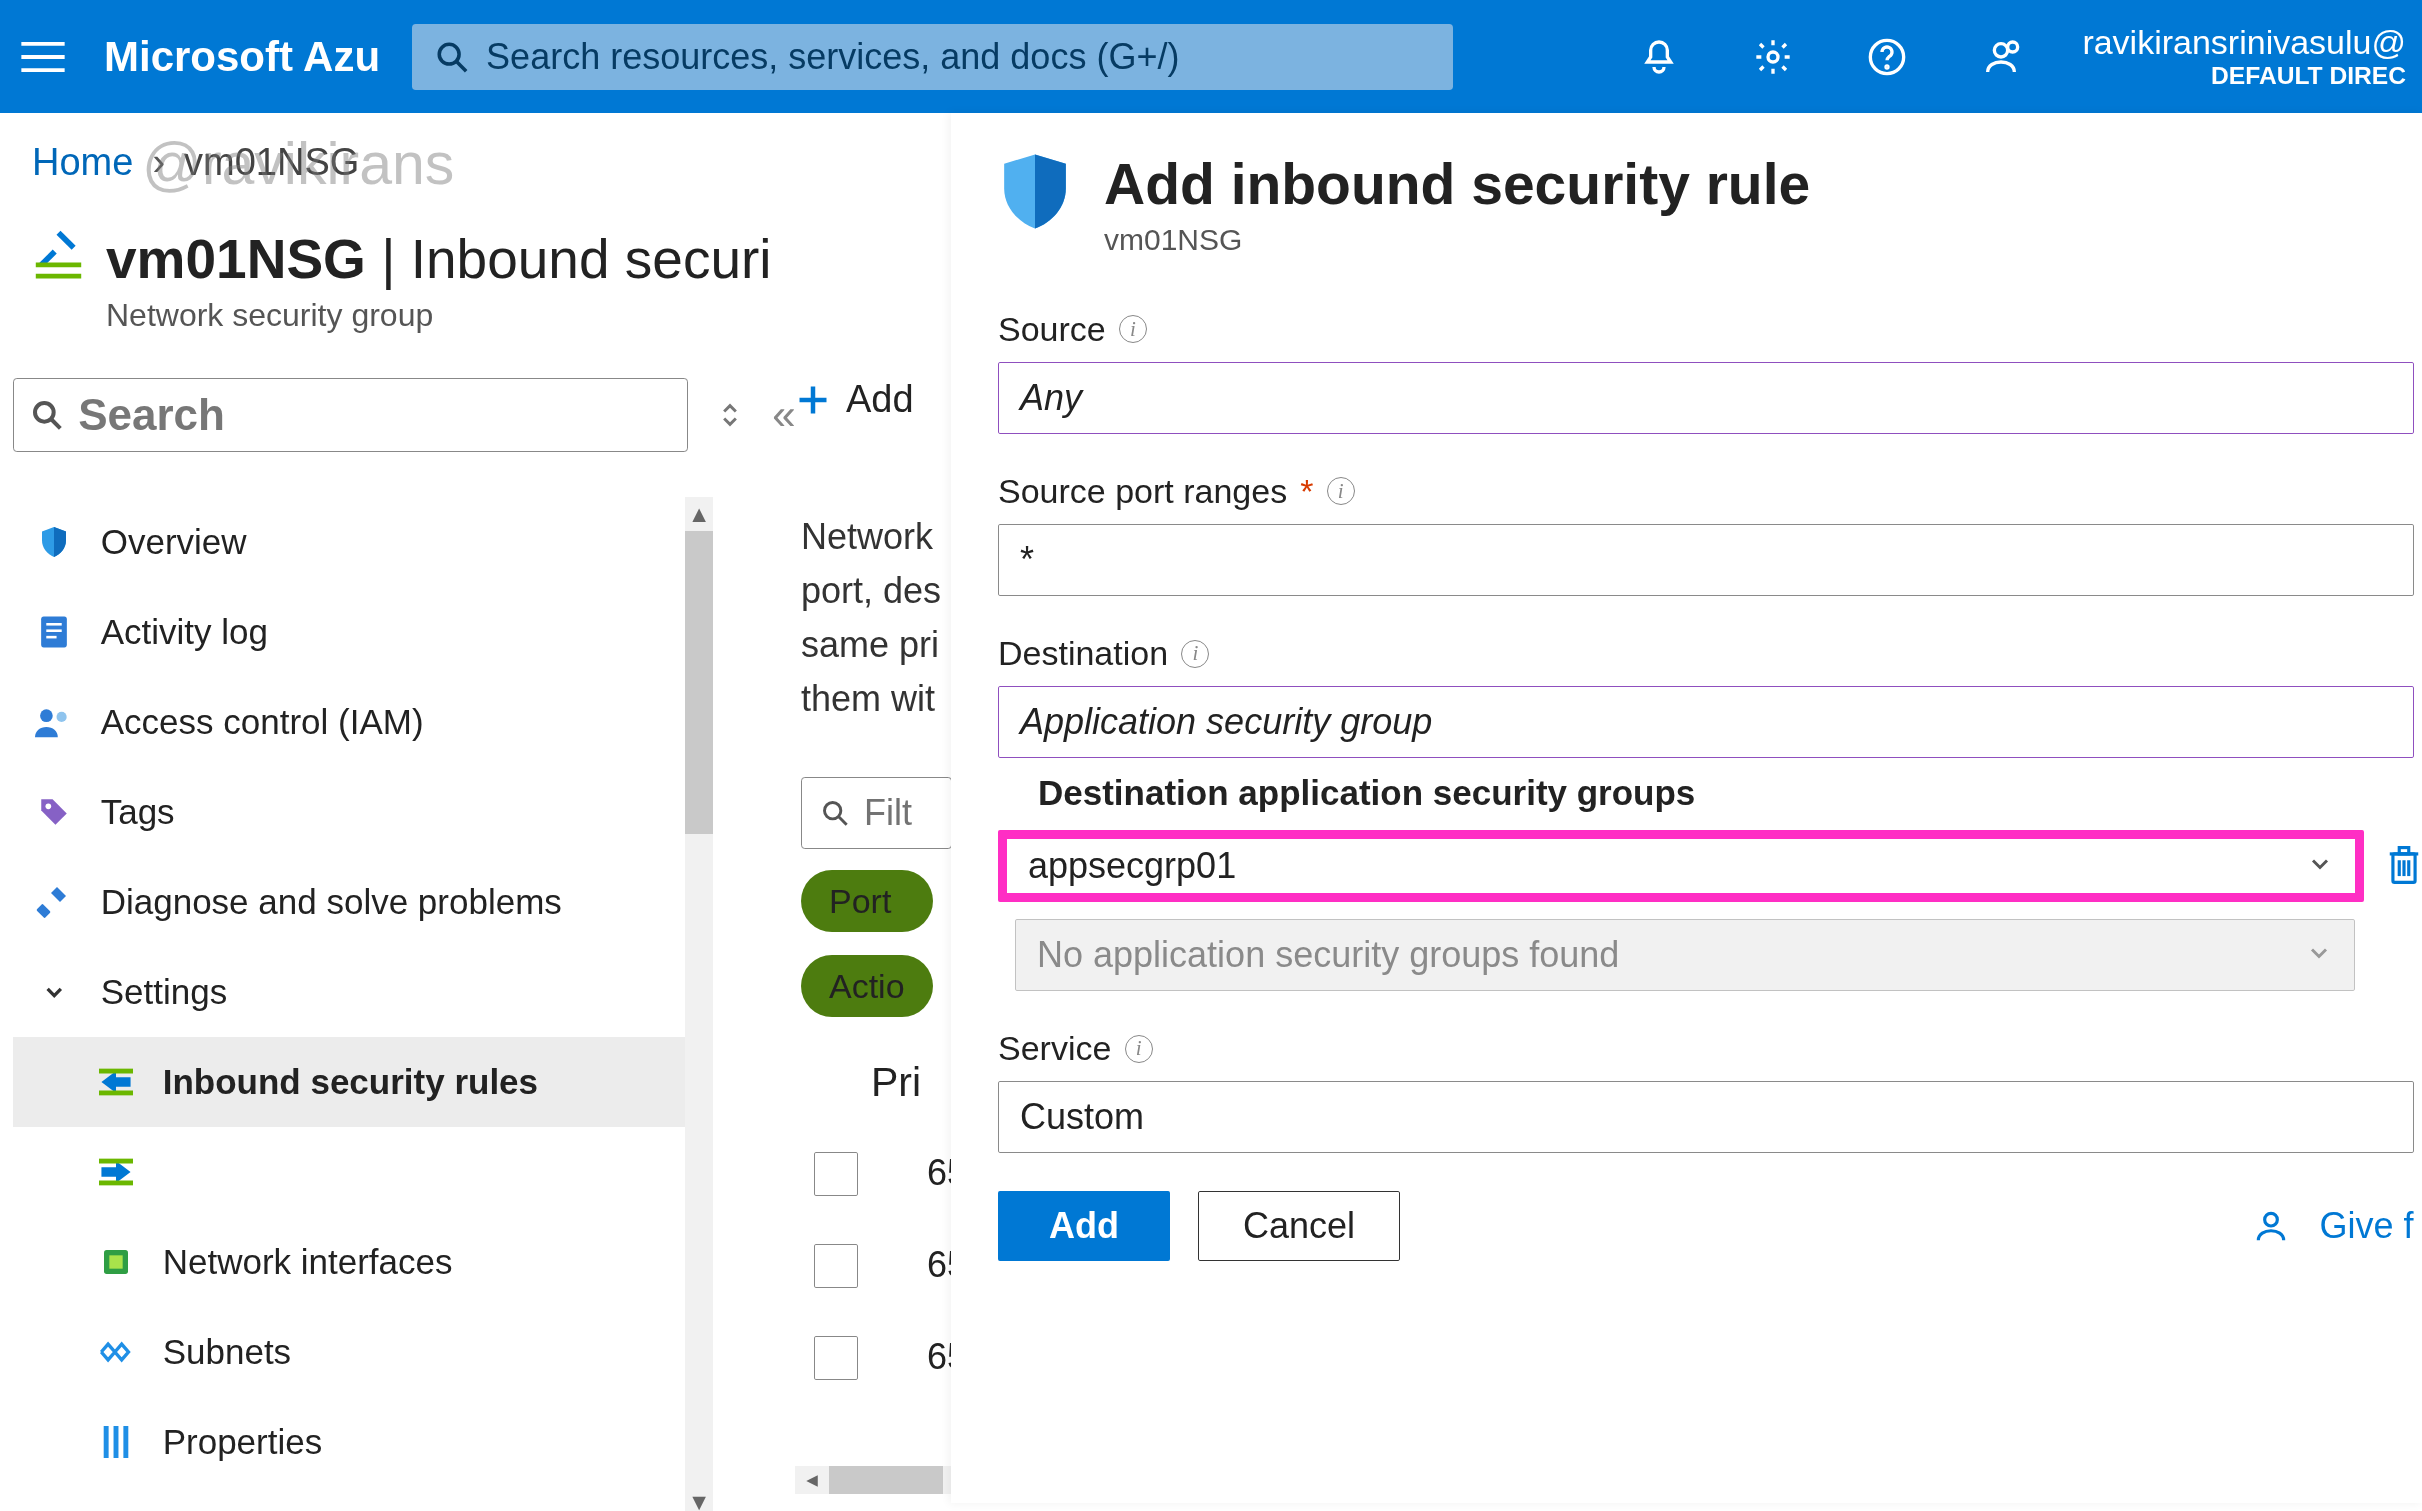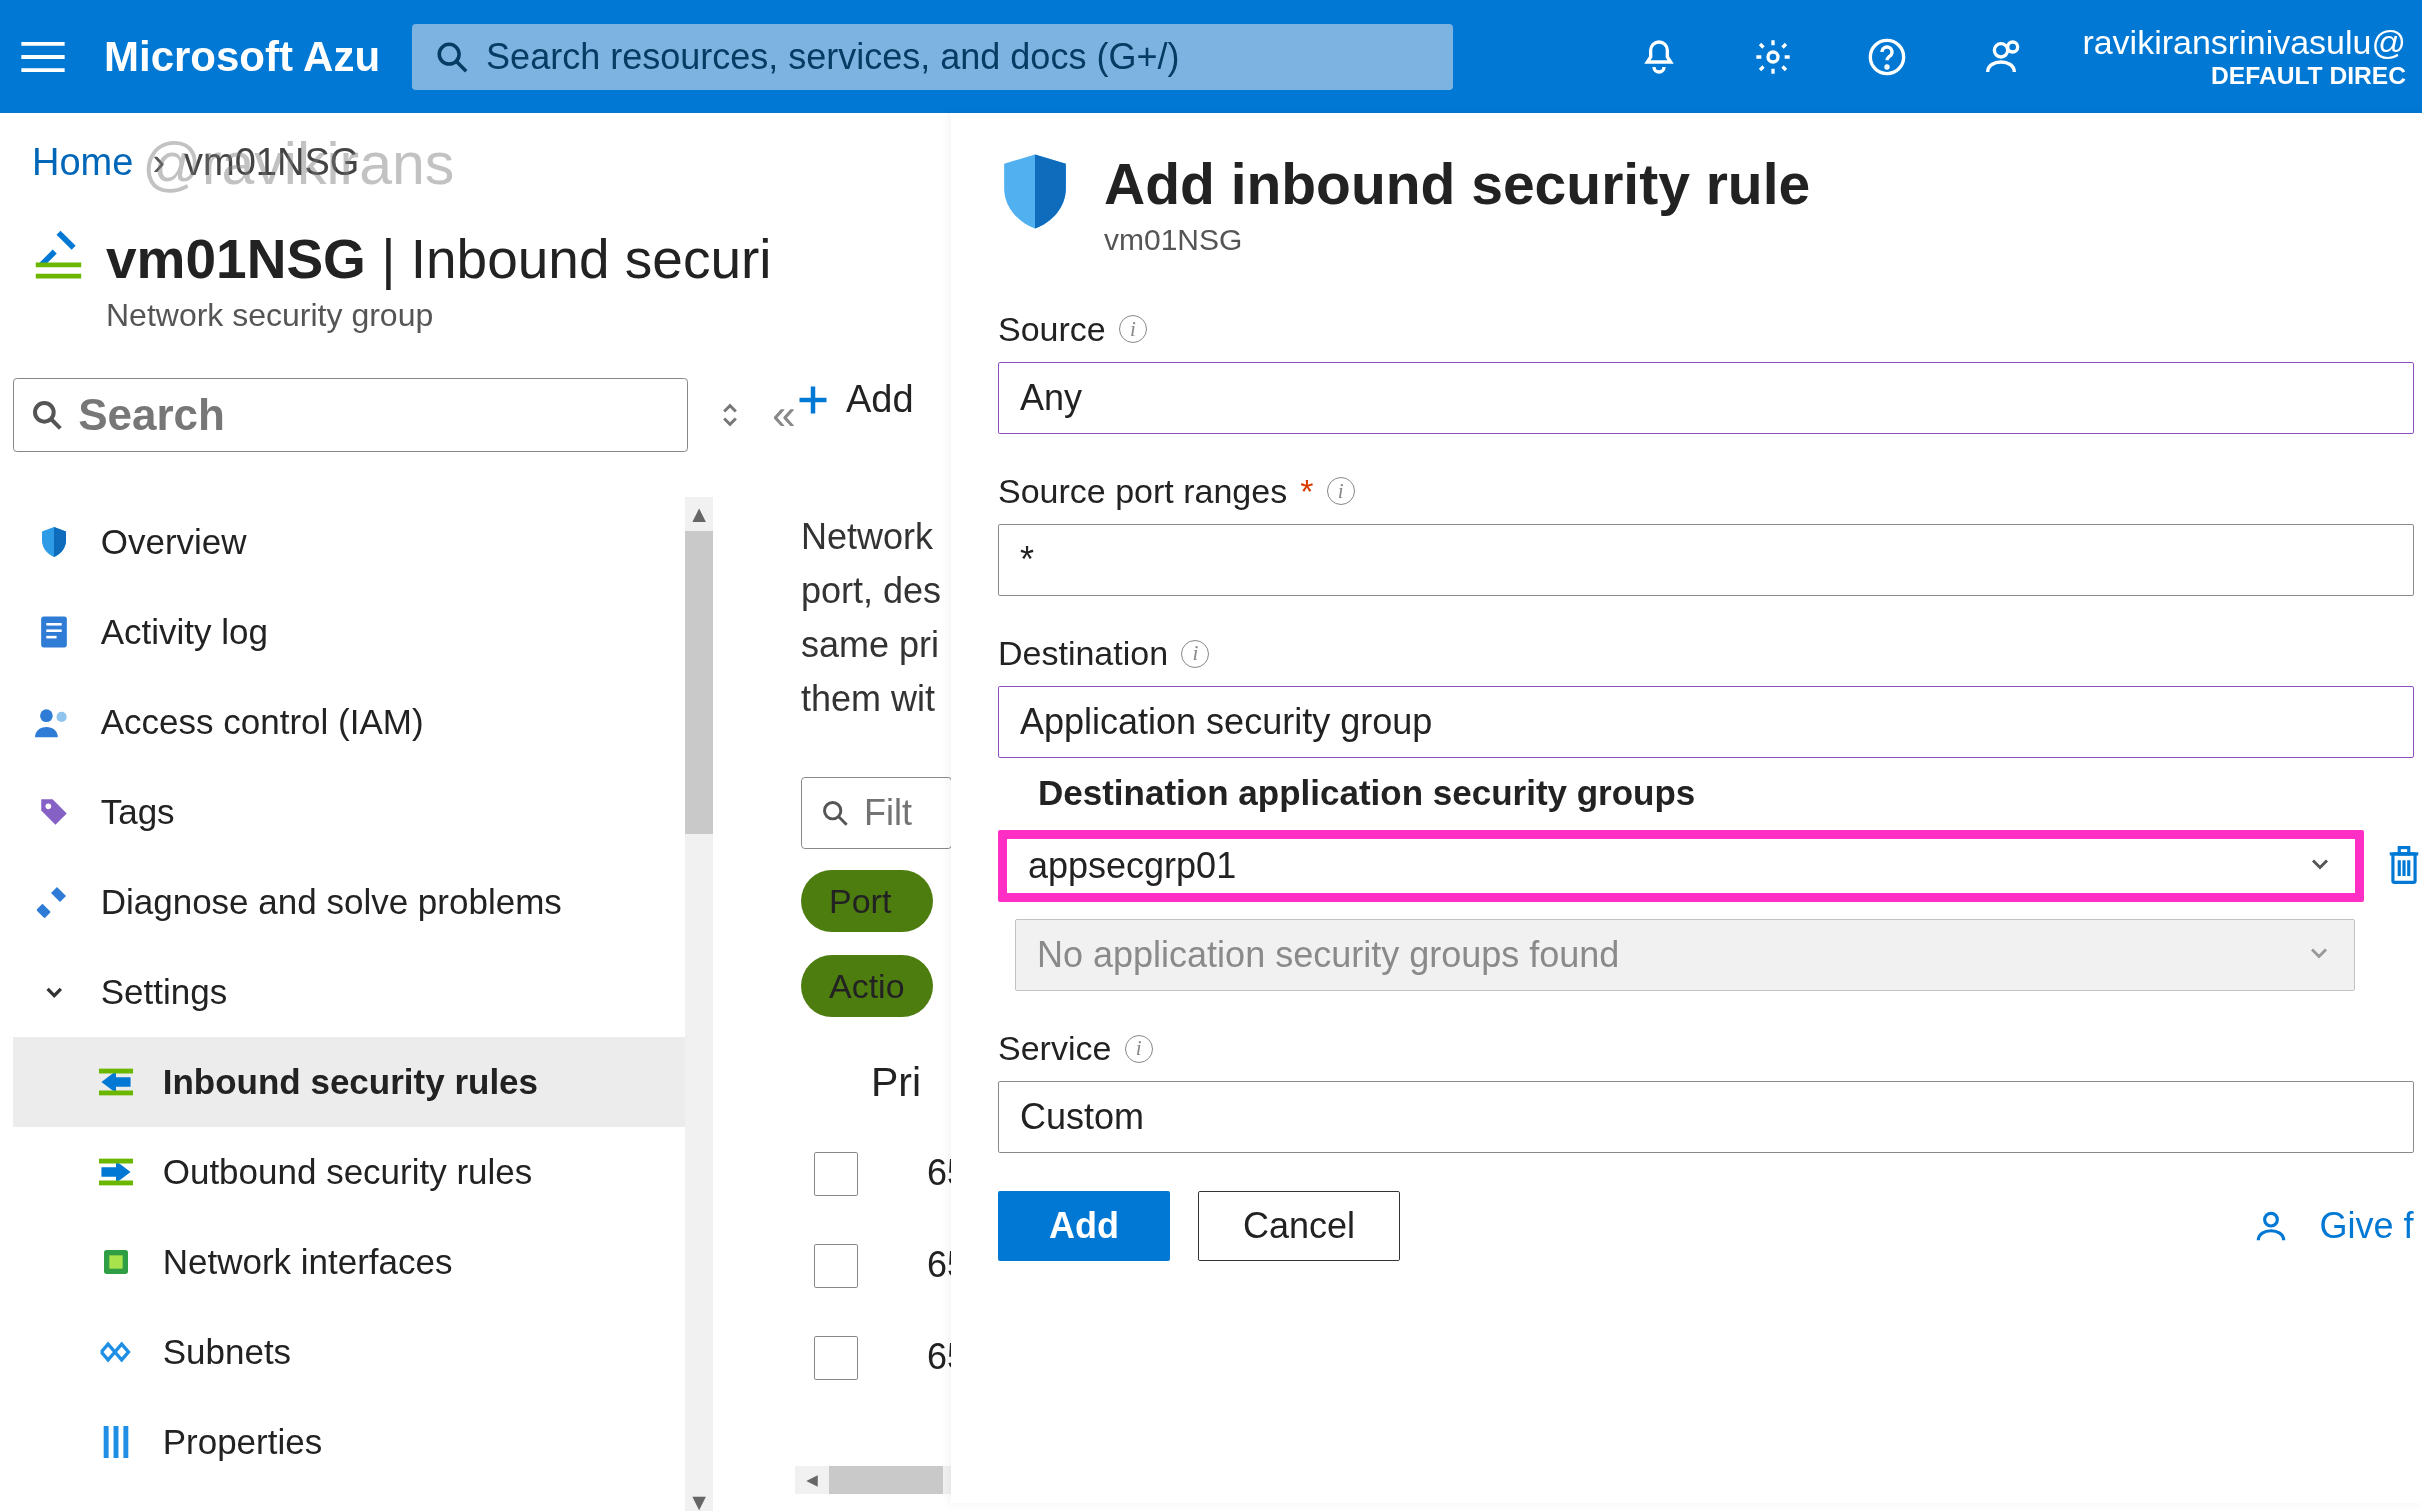--- a/index.html
+++ b/index.html
@@ -82,21 +82,21 @@
   .blade-head h2 { font-size:57px; font-weight:600; color:#222; }
   .blade-head .sub { font-size:30px; color:#555; margin-top:5.7px; }
   .shield svg { width:74px; height:81px; }
 
   .form { margin-top:53px; }
   .field { margin-bottom:38px; }
   .field-label { font-size:34px; color:#222; display:flex; align-items:center; gap:13.2px; margin-bottom:13.2px; }
   .field-label .req { color:#d83b01; }
   .info-i { display:inline-flex; width:28px; height:28px; border:1.9px solid #888; border-radius:50%; align-items:center; justify-content:center; font-size:21px; color:#888; font-family:Georgia, serif; font-style:italic; }
   .dd, .txt { height:72px; border:0.9px solid #8a8a8a; border-radius:1.9px; display:flex; align-items:center; padding:0 21px; font-size:36px; color:#222; background:#fff; width:calc(100% - 9.5px); }
-  .dd.purple { border:1.9px solid #8f4fbf; }
+  .dd.purple { border:1.9px solid #8f4fbf;font-style:italic; }
   .dd.pink { border:9.5px solid #ff2ec4; }
   .dd.disabled { background:#f1f1f1; border:0.9px solid #c2c2c2; color:#8a8a8a; }
   .dd .chev { margin-left:auto; }
   .subfield-label { font-size:35px; font-weight:600; color:#222; margin:15px 0 17px 40px; }
   .asg-row { display:flex; align-items:center; gap:21px; }
   .asg-row .dd { flex:1; }
   .trash { color:#0078d4; cursor:pointer; }
   .trash svg { width:38px; height:42px; stroke:#0078d4; fill:none; stroke-width:2; }
   .noasg { margin:17px 0 0 17px; }
 
@@ -278,21 +278,20 @@
         <span>Inbound security rules</span>
       </div>
       <div class="side-item indent">
         <span class="glyph">
             <svg width="34" height="28" viewBox="0 0 28 22">
               <path d="M26 11 L14 2 L14 7 H2 V15 H14 V20 Z" fill="#0078d4"></path>
               <rect x="0" y="0" width="28" height="4" fill="#6bb700"></rect>
               <rect x="0" y="18" width="28" height="4" fill="#6bb700"></rect>
             </svg>
           </span>
-        <span>Outbound security rules</span>
       </div>
       <div class="side-item indent">
         <span class="glyph">
             <svg width="32" height="32" viewBox="0 0 24 24">
               <rect x="3" y="3" width="18" height="18" rx="2" fill="#2f9e44"></rect>
               <rect x="7" y="7" width="10" height="10" fill="#a9e34b"></rect>
             </svg>
           </span>
         <span>Network interfaces</span>
       </div>

